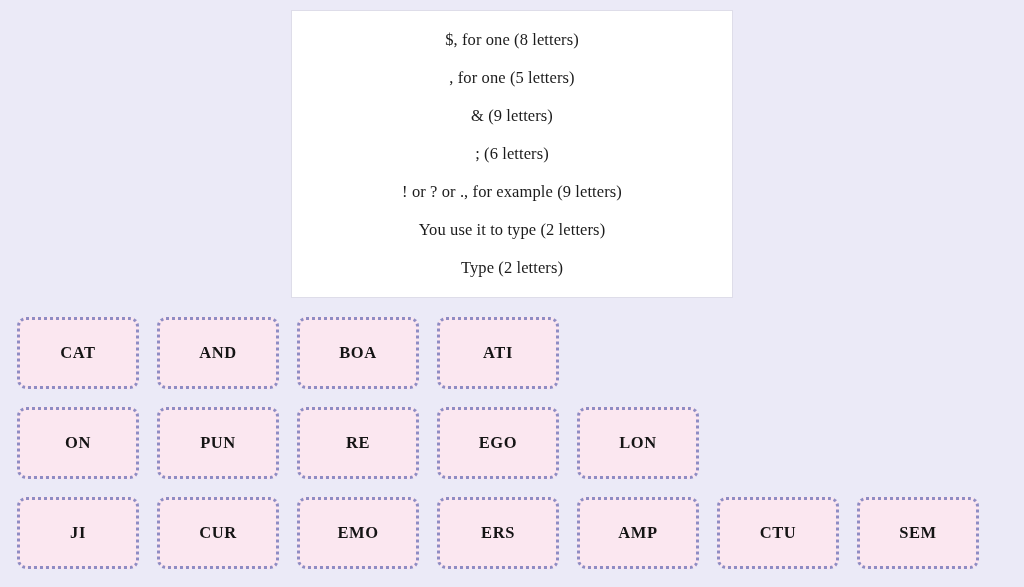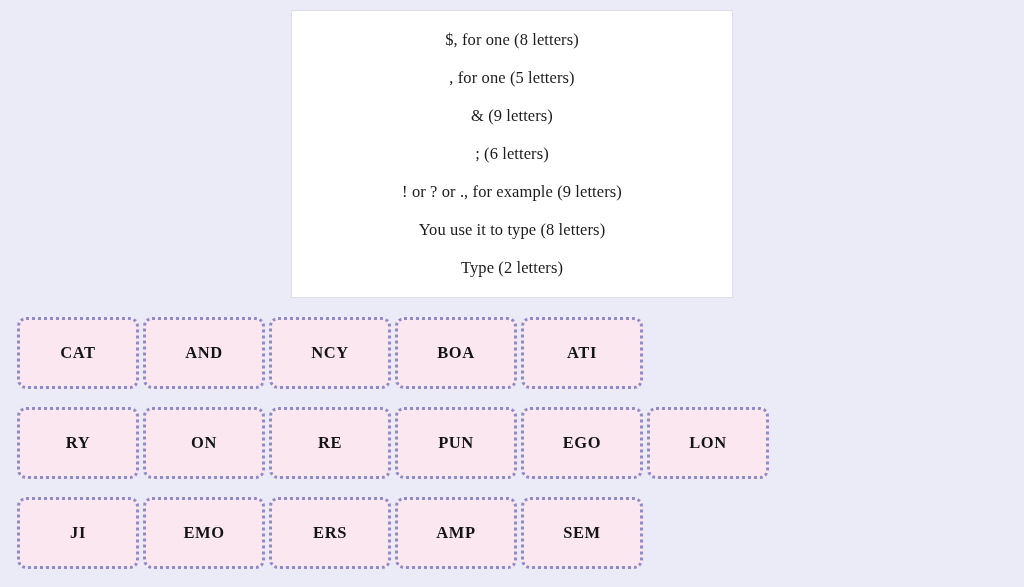--- a/index.html
+++ b/index.html
@@ -51,21 +51,21 @@
     position: absolute;
     left: 17px;
     top: 317px;
     width: 990px;
     display: flex;
     flex-direction: column;
     gap: 18px;
   }
   .tile-row {
     display: flex;
-    gap: 4px;
+    gap: 18px;
   }
   .tile {
     width: 122px;
     height: 72px;
     box-sizing: border-box;
     background: #fbe7f0;
     border: 3px dotted #8e8cc4;
     border-radius: 9px;
     display: flex;
     align-items: center;
@@ -83,45 +83,45 @@
 <body>
 
 <div id="app">
 
   <div class="clue-panel">
     <div class="clue-line">$, for one (8 letters)</div>
     <div class="clue-line">, for one (5 letters)</div>
     <div class="clue-line">&amp; (9 letters)</div>
     <div class="clue-line">; (6 letters)</div>
     <div class="clue-line">! or ? or ., for example (9 letters)</div>
-    <div class="clue-line">You use it to type (8 letters)</div>
+    <div class="clue-line">You use it to type (2 letters)</div>
     <div class="clue-line">Type (2 letters)</div>
   </div>
 
   <div class="tile-grid">
 
     <div class="tile-row">
       <div class="tile">CAT</div>
       <div class="tile">AND</div>
-      <div class="tile">NCY</div>
       <div class="tile">BOA</div>
       <div class="tile">ATI</div>
     </div>
 
     <div class="tile-row">
-      <div class="tile">RY</div>
       <div class="tile">ON</div>
+      <div class="tile">PUN</div>
       <div class="tile">RE</div>
-      <div class="tile">PUN</div>
       <div class="tile">EGO</div>
       <div class="tile">LON</div>
     </div>
 
     <div class="tile-row">
       <div class="tile">JI</div>
+      <div class="tile">CUR</div>
       <div class="tile">EMO</div>
       <div class="tile">ERS</div>
       <div class="tile">AMP</div>
+      <div class="tile">CTU</div>
       <div class="tile">SEM</div>
     </div>
 
   </div>
 </div>
 
 </body></html>

